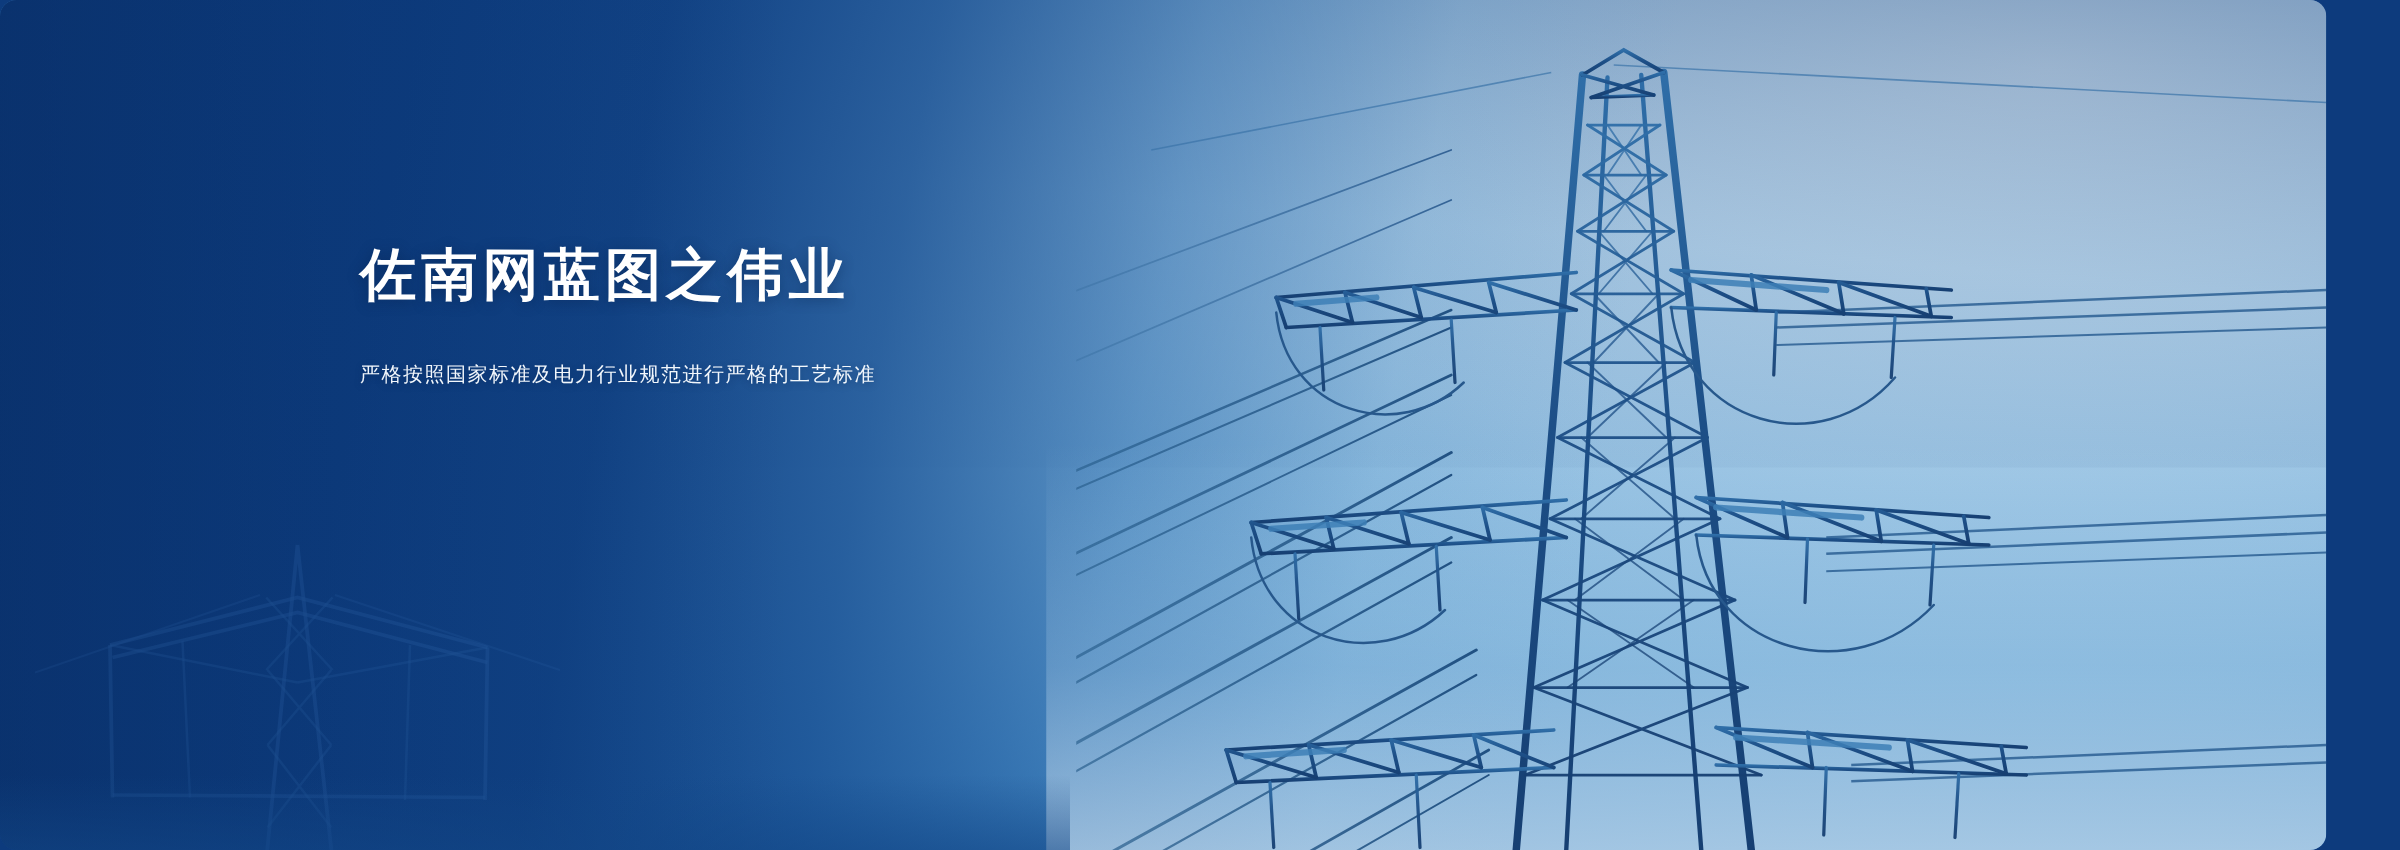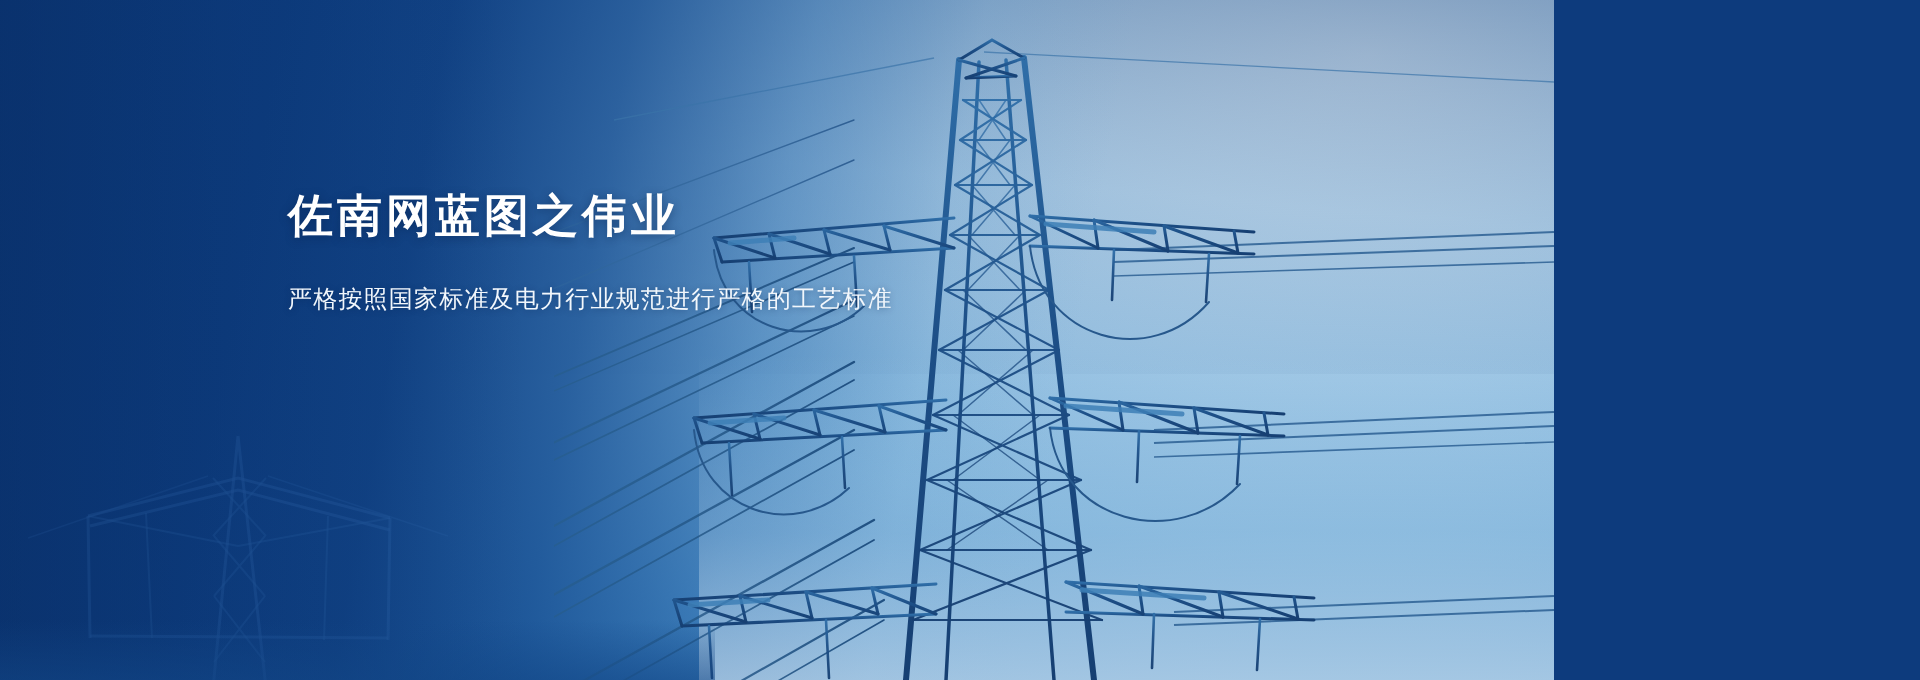--- a/index.html
+++ b/index.html
@@ -1,24 +1,25 @@
 <!DOCTYPE html>
 <html><head>
 <meta charset="utf-8">
 <style>
   html,body{margin:0;padding:0;background:#0d3b7d;}
   *{box-sizing:border-box;}
 
   #banner{
     position:relative;
-    width:1554px;
+    width:1861px;
     height:680px;
     overflow:hidden;
-    font-family:Liberation Mono, monospace;
+    font-family:Liberation Sans, sans-serif;
     background:#0e3d80;
+    border-radius:13px;
   }
 
   
   .sky{
     position:absolute; inset:0;
     background:
       radial-gradient(130% 150% at 88% 8%, #cfe3f2 0%, #b9d6ec 16%, #9cc5e4 32%, #77aed8 48%, #4d8ec6 63%, #2a6fb0 76%, #16539a 88%, #0d3f85 100%);
   }
   .sky-left-wash{
     position:absolute; inset:0;
@@ -72,21 +73,21 @@
     font-size:45px;
     font-weight:bold;
     letter-spacing:4px;
     line-height:68px;
     text-shadow:0 2px 10px rgba(6,32,74,0.45);
     white-space:nowrap;
   }
   .sub-wrap{ margin-top:26px; }
   .subline{
     color:#f2f7fc;
-    font-size:24px;
+    font-size:16px;
     font-weight:normal;
     letter-spacing:1.2px;
     line-height:41px;
     text-shadow:0 1px 6px rgba(6,32,74,0.40);
     white-space:nowrap;
   }
 </style>
 </head>
 <body>
 

